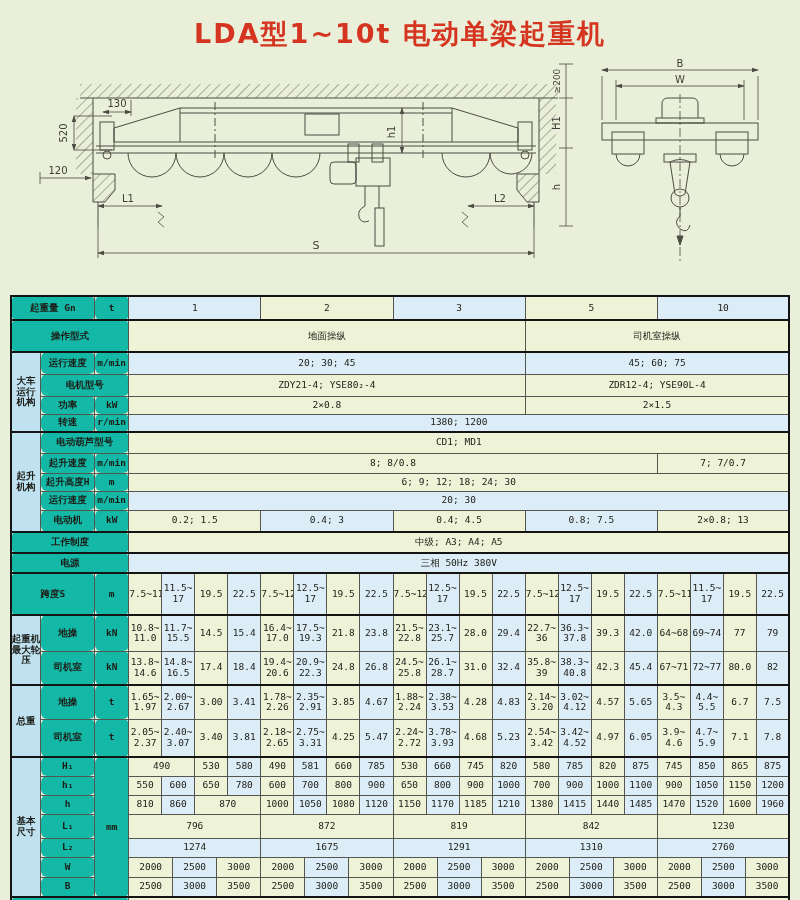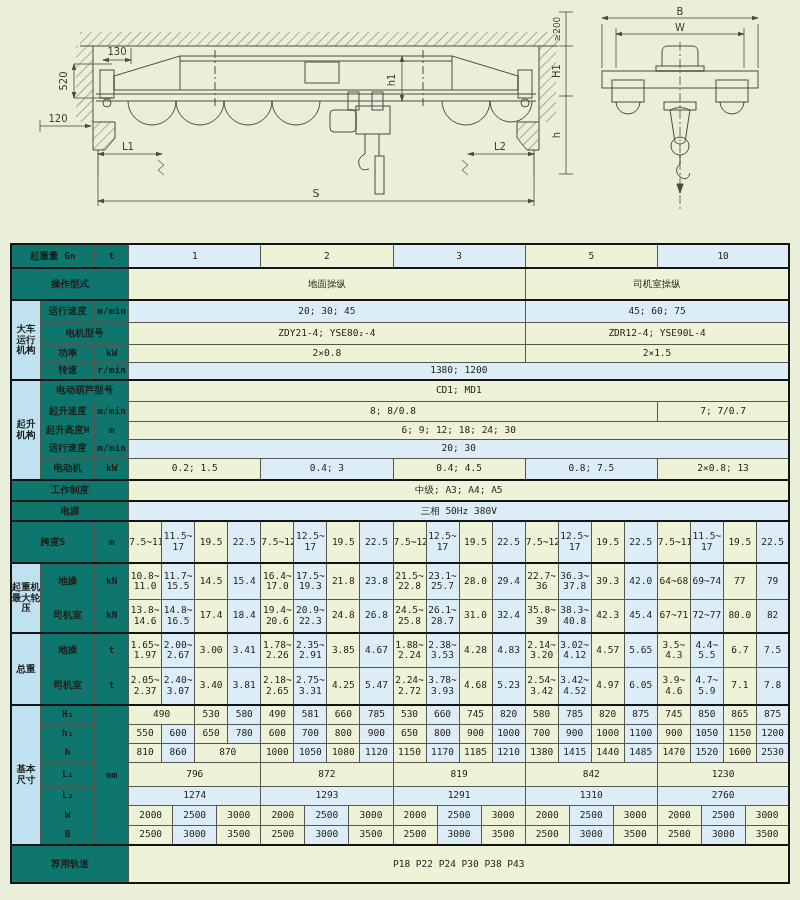--- a/index.html
+++ b/index.html
@@ -7,37 +7,38 @@
   .page{width:800px;height:900px;position:relative;overflow:hidden;background:#e9efd8;}
   .title{width:800px;text-align:center;padding-top:16px;font-size:27px;font-weight:bold;
          color:#d43420;letter-spacing:2px;font-family:"DejaVu Sans","Liberation Sans",sans-serif;}
   .draw{display:block;margin:4px auto 2px auto;}
   table.spec{border-collapse:collapse;table-layout:fixed;width:780px;margin:0 auto;
              border:2px solid #141414;background:#e9efd8;}
   table.spec td{border:1px solid #55564f;text-align:center;vertical-align:middle;
                 padding:0;white-space:pre-line;overflow:hidden;
                 font-family:"DejaVu Sans Mono","Liberation Mono",monospace;
                 font-size:9.5px;line-height:1.12;color:#1c1c16;}
-  td.lab{background:#0f766e;font-family:"DejaVu Sans","Liberation Sans",sans-serif;
-         font-size:10.5px;font-weight:bold;line-height:1.2;}
+  td.lab{background:#14b8a6;font-family:"DejaVu Sans","Liberation Sans",sans-serif;
+         font-size:10.5px;font-weight:bold;line-height:1.2;border-radius:6px;}
   td.u{font-size:9px;font-weight:bold;}
   td.vlab{background:#bfe1f0;font-family:"DejaVu Sans","Liberation Sans",sans-serif;
           font-size:10.5px;font-weight:bold;line-height:1.3;}
   td.edge{border-right:2px solid #141414;}
   tr.sec td{border-top:2px solid #141414;}
   td.c-y{background:#eef2d6;}
   td.c-b{background:#ddedf7;}
   td.bl{border-left:2px solid #141414;}
   text{font-family:"DejaVu Sans","Liberation Sans",sans-serif;fill:#3c3d35;}
 </style>
 </head>
 <body>
 
 <div class="page">
 
+  <div class="title">LDA型1~10t 电动单梁起重机</div>
 
   <svg class="draw" width="780" height="237" viewBox="0 0 780 237">
     <defs>
       <pattern id="ht" width="7" height="7" patternUnits="userSpaceOnUse" patternTransform="rotate(45)">
         <line x1="0" y1="0" x2="0" y2="7" stroke="#70715f" stroke-width="1.1"></line>
       </pattern>
       <marker id="ar" markerWidth="9" markerHeight="8" refX="8" refY="4" orient="auto-start-reverse">
         <path d="M0,1 L9,4 L0,7 z" fill="#4b4c44"></path>
       </marker>
     </defs>
@@ -521,34 +522,34 @@
           <td colspan="3" class="c-b">1170</td>
           <td colspan="3" class="c-y">1185</td>
           <td colspan="3" class="c-b">1210</td>
           <td colspan="3" class="c-y bl">1380</td>
           <td colspan="3" class="c-b">1415</td>
           <td colspan="3" class="c-y">1440</td>
           <td colspan="3" class="c-b">1485</td>
           <td colspan="3" class="c-y bl">1470</td>
           <td colspan="3" class="c-b">1520</td>
           <td colspan="3" class="c-y">1600</td>
-          <td colspan="3" class="c-b">2530</td>
+          <td colspan="3" class="c-b">1960</td>
         </tr>
       <tr style="height:24px">
         <td class="lab">L₁</td>
       <td colspan="12" class="c-y">796</td>
           <td colspan="12" class="c-y bl">872</td>
           <td colspan="12" class="c-y bl">819</td>
           <td colspan="12" class="c-y bl">842</td>
           <td colspan="12" class="c-y bl">1230</td>
         </tr>
       <tr style="height:19px">
         <td class="lab">L₂</td>
       <td colspan="12" class="c-b">1274</td>
-          <td colspan="12" class="c-b bl">1293</td>
+          <td colspan="12" class="c-b bl">1675</td>
           <td colspan="12" class="c-b bl">1291</td>
           <td colspan="12" class="c-b bl">1310</td>
           <td colspan="12" class="c-b bl">2760</td>
         </tr>
       <tr style="height:20px">
         <td class="lab">W</td>
       <td colspan="4" class="c-y">2000</td>
           <td colspan="4" class="c-b">2500</td>
           <td colspan="4" class="c-y">3000</td>
           <td colspan="4" class="c-y bl">2000</td>

